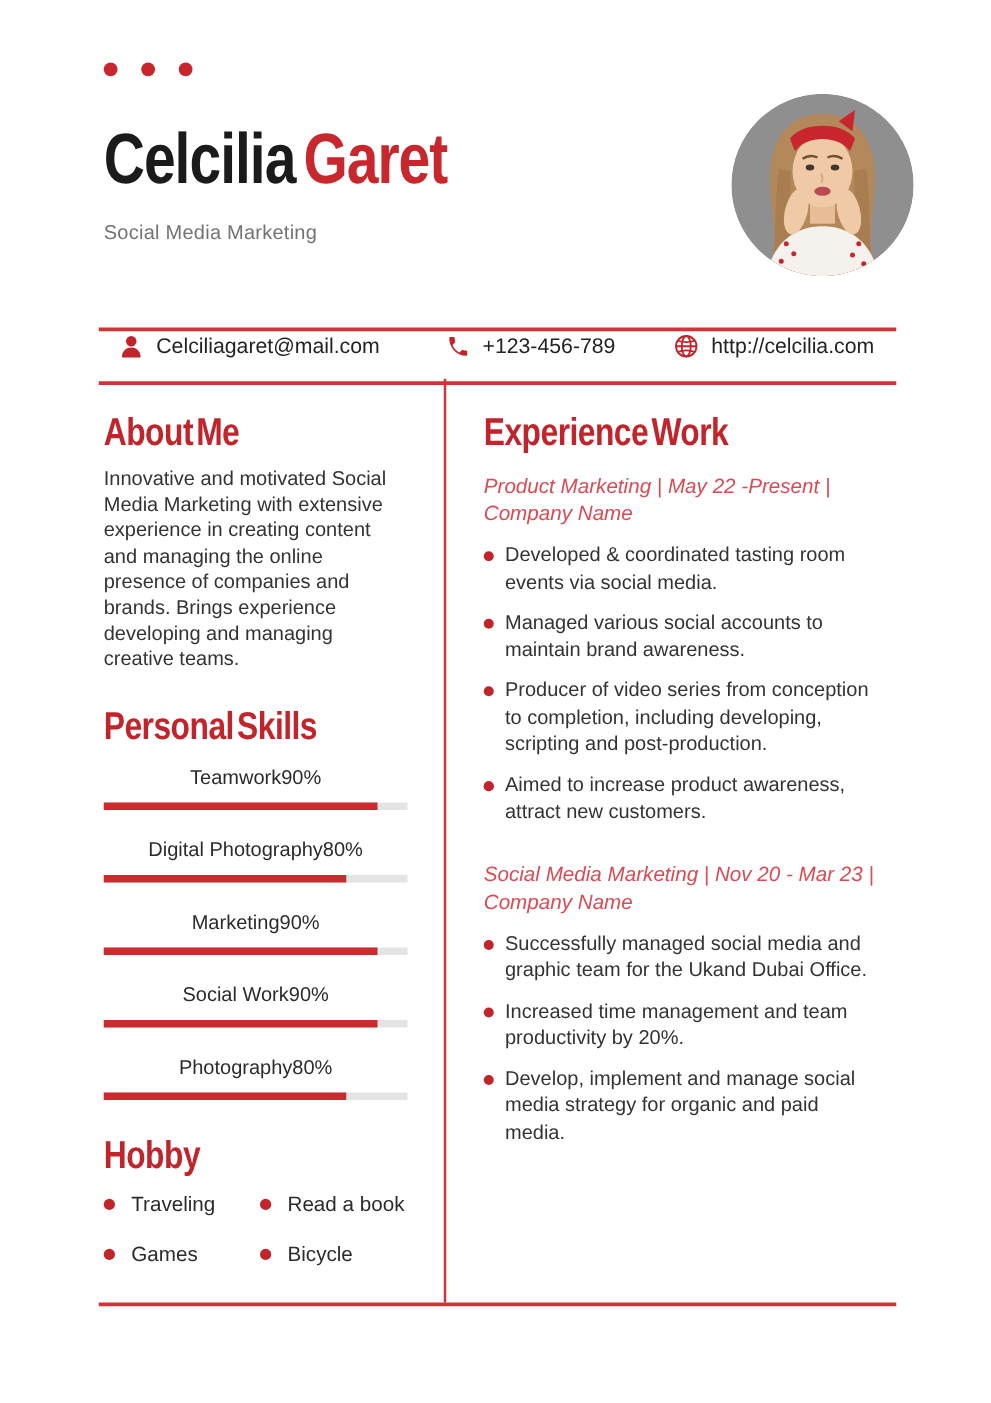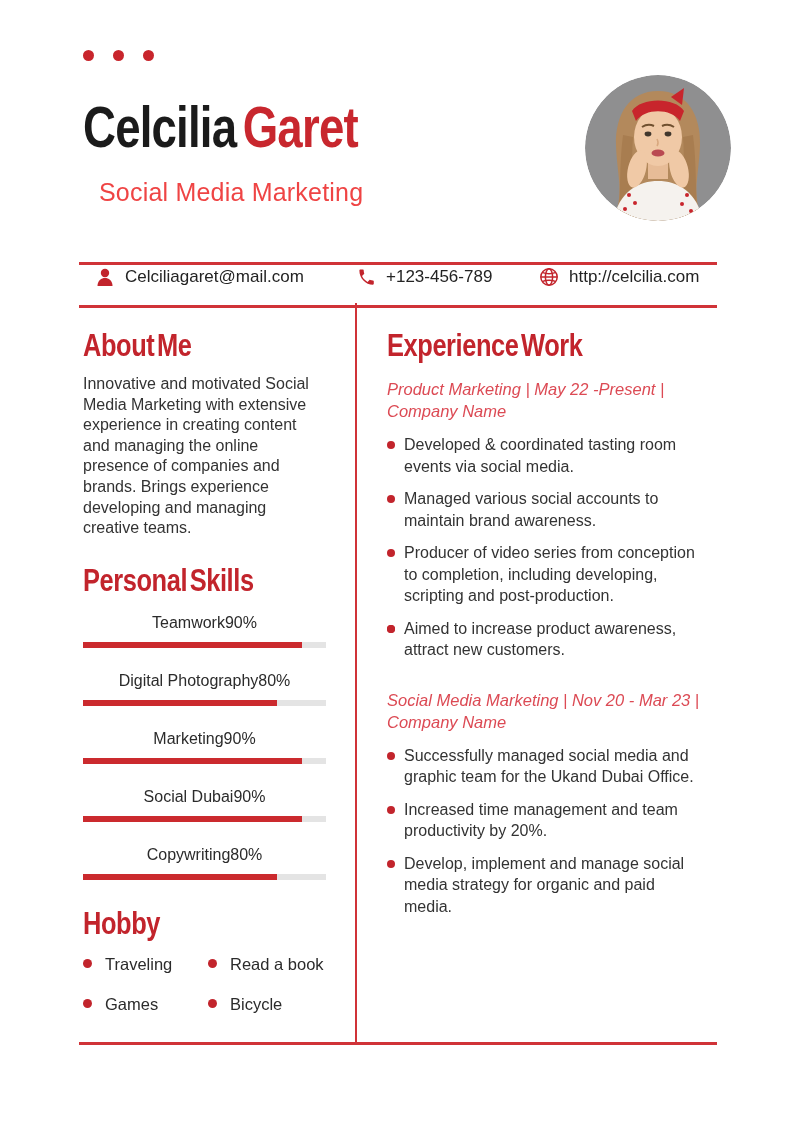--- a/index.html
+++ b/index.html
@@ -7,21 +7,21 @@
         font-family:"Liberation Sans",sans-serif;color:#2e2e2e;}
 
   
   .dots{position:absolute;left:83px;top:50px;display:flex;gap:19px;}
   .dot{width:11px;height:11px;border-radius:50%;background:#C8252C;}
 
   
   .name{position:absolute;left:83px;top:96px;font-size:57px;font-weight:bold;color:#1b1b1b;
         letter-spacing:-1px;white-space:nowrap;transform:scaleX(0.80);transform-origin:left top;line-height:1.1;}
   .name .last{color:#C8272E;margin-left:8px;}
-  .subtitle{position:absolute;left:99px;top:178px;font-size:25px;color:#ef4444;letter-spacing:0.2px;}
+  .subtitle{position:absolute;left:83px;top:178px;font-size:16px;color:#737373;letter-spacing:0.2px;}
 
   
   .photo{position:absolute;left:585px;top:75px;width:146px;height:146px;border-radius:50%;overflow:hidden;}
 
   
   .contact{position:absolute;left:79px;top:262px;width:638px;height:40px;
            border-top:3px solid #D03338;border-bottom:3px solid #D03338;}
   .c-item{position:absolute;top:0;height:24px;display:flex;align-items:center;gap:10px;
           font-size:17px;color:#232323;}
   .c-item.email{left:16px;} .c-item.phone{left:278px;} .c-item.web{left:460px;}
@@ -179,31 +179,31 @@
           <span>Marketing</span>
           <span>90%</span>
         </div>
         <div class="bar">
             <div class="fill" style="width: 90%;"></div>
           </div>
       </div>
 
       <div class="skill">
         <div class="skill-row">
-          <span>Social Dubai</span>
+          <span>Social Work</span>
           <span>90%</span>
         </div>
         <div class="bar">
             <div class="fill" style="width: 90%;"></div>
           </div>
       </div>
 
       <div class="skill">
         <div class="skill-row">
-          <span>Copywriting</span>
+          <span>Photography</span>
           <span>80%</span>
         </div>
         <div class="bar">
             <div class="fill" style="width: 80%;"></div>
           </div>
       </div>
     </div>
 
     <div class="hobby">
       <h2 class="h2">Hobby</h2>

